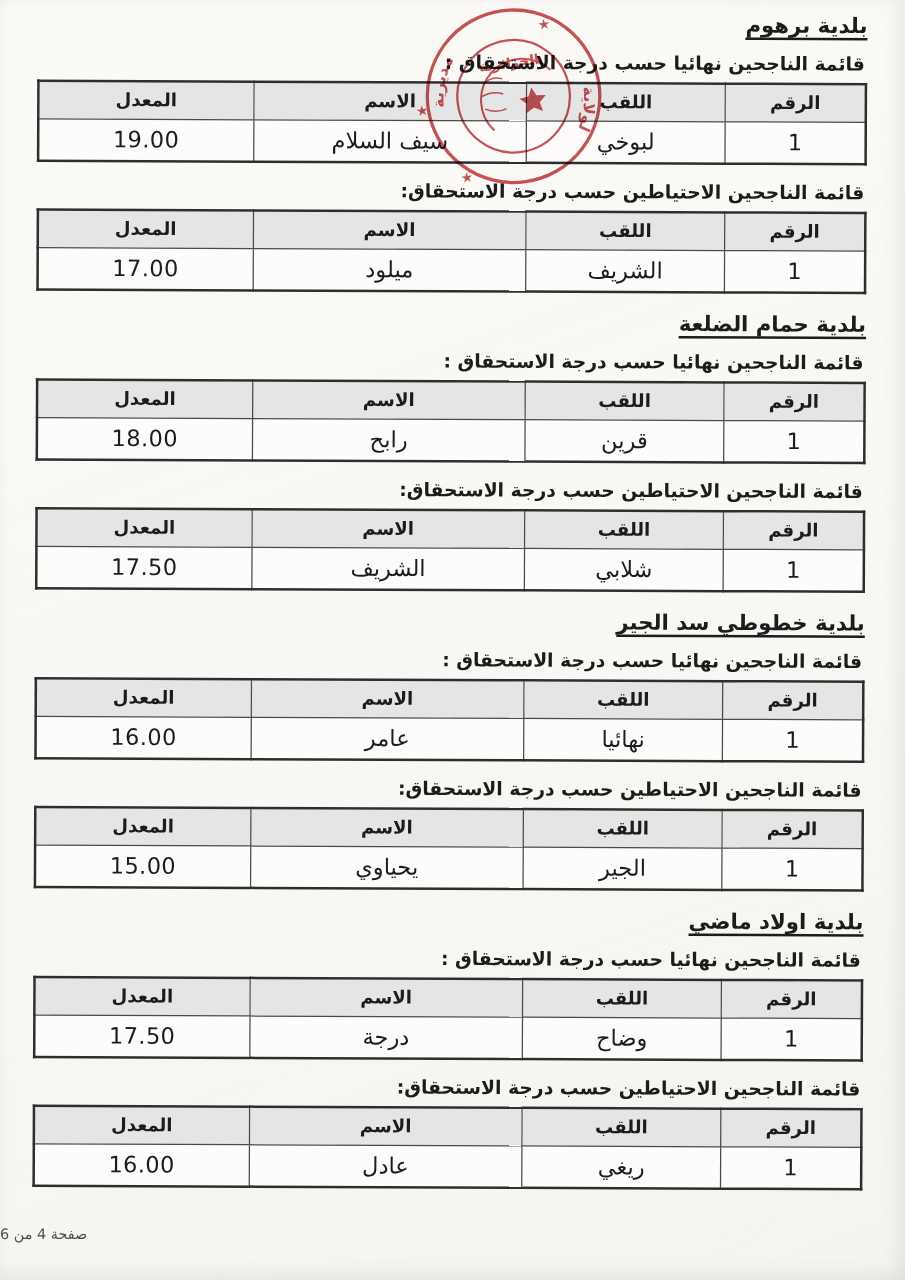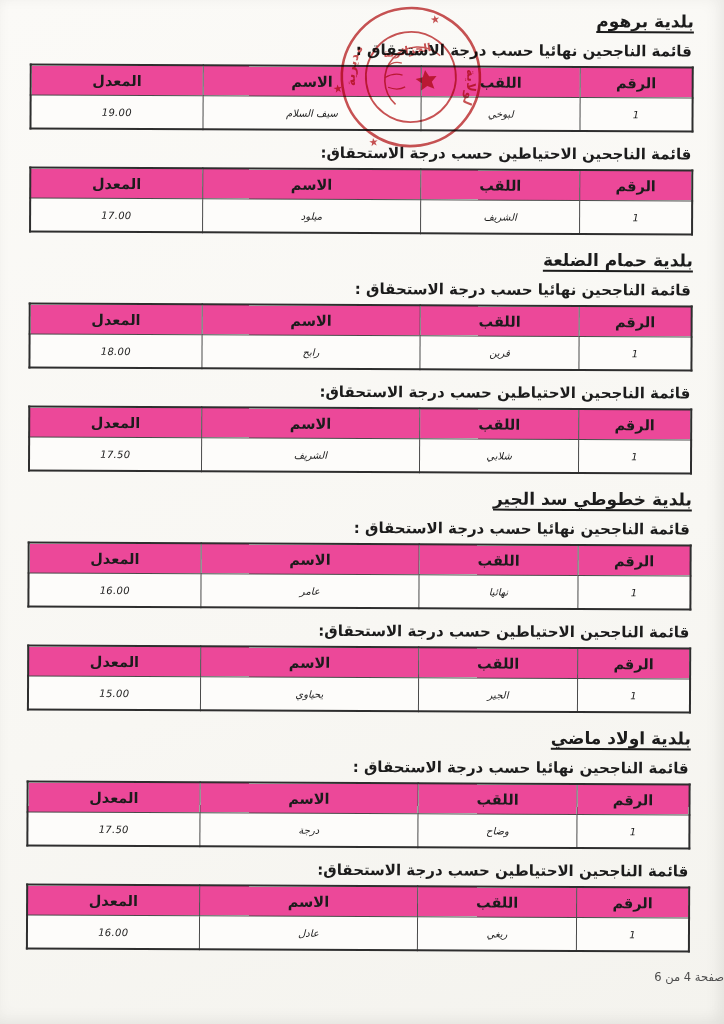--- a/index.html
+++ b/index.html
@@ -50,46 +50,44 @@
     text-align:center;
     vertical-align:middle;
     overflow:hidden;
     white-space:nowrap;
   }
   table.results-table{ border:2px solid #2e2e2e; }
   table.results-table th{
     height:27px;
     font-size:14.5px;
     font-weight:bold;
-    background:#ec4899;
+    background:#e5e5e5;
   }
   table.results-table td{
     height:30px;
-    font-size:10px;
+    font-size:18px;
     font-weight:normal;
-    font-style:italic;
   }
   .col-num{width:17%;}
   .col-surname{width:24%;}
   .col-name{width:33%;}
   .col-average{width:26%;}
   td.avg-cell{font-size:13.5px; letter-spacing:.3px;}
 
   .section{margin-top:15px;}
   .section:first-child{margin-top:2px;}
   .reserve-block{margin-top:3px;}
 
   .footer{
     position:absolute;
-    bottom:40px;left:0;right:0;
-    text-align:right;
+    bottom:30px;left:0;right:0;
+    text-align:left;
     font-size:11.5px;
     color:#4d4d4d;
     letter-spacing:.4px;
-    padding-left:44px;
   }
 
   .stamp{
     position:absolute;
     top:2px;
     left:330px;
     width:162px;height:152px;
     mix-blend-mode:multiply;
     opacity:.88;
     transform:rotate(-8deg);

